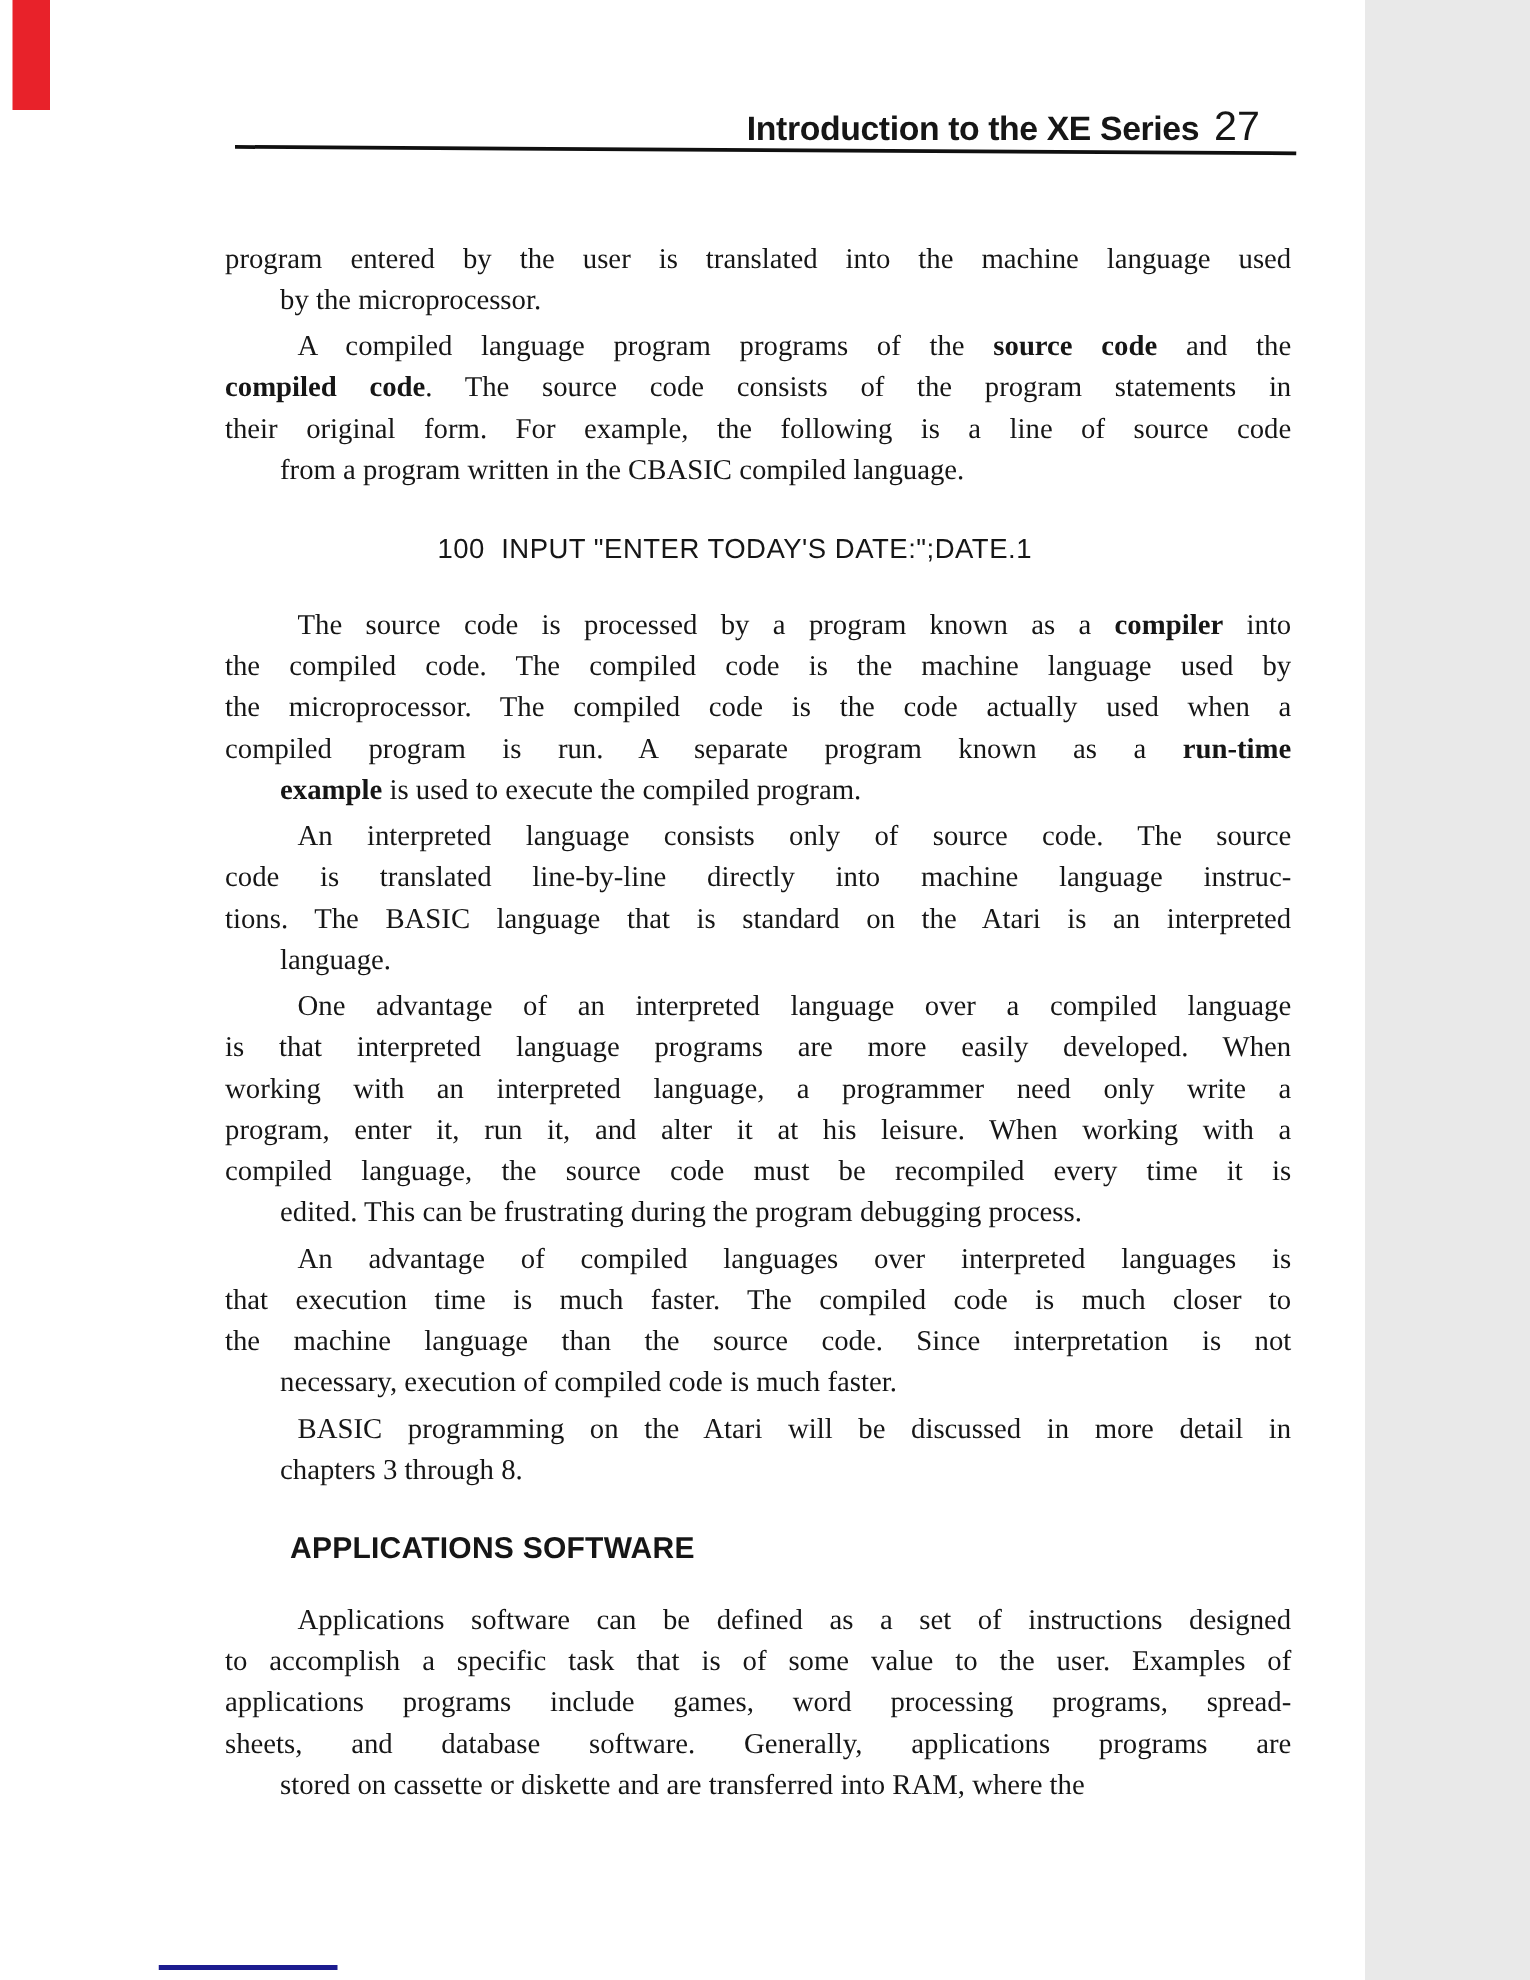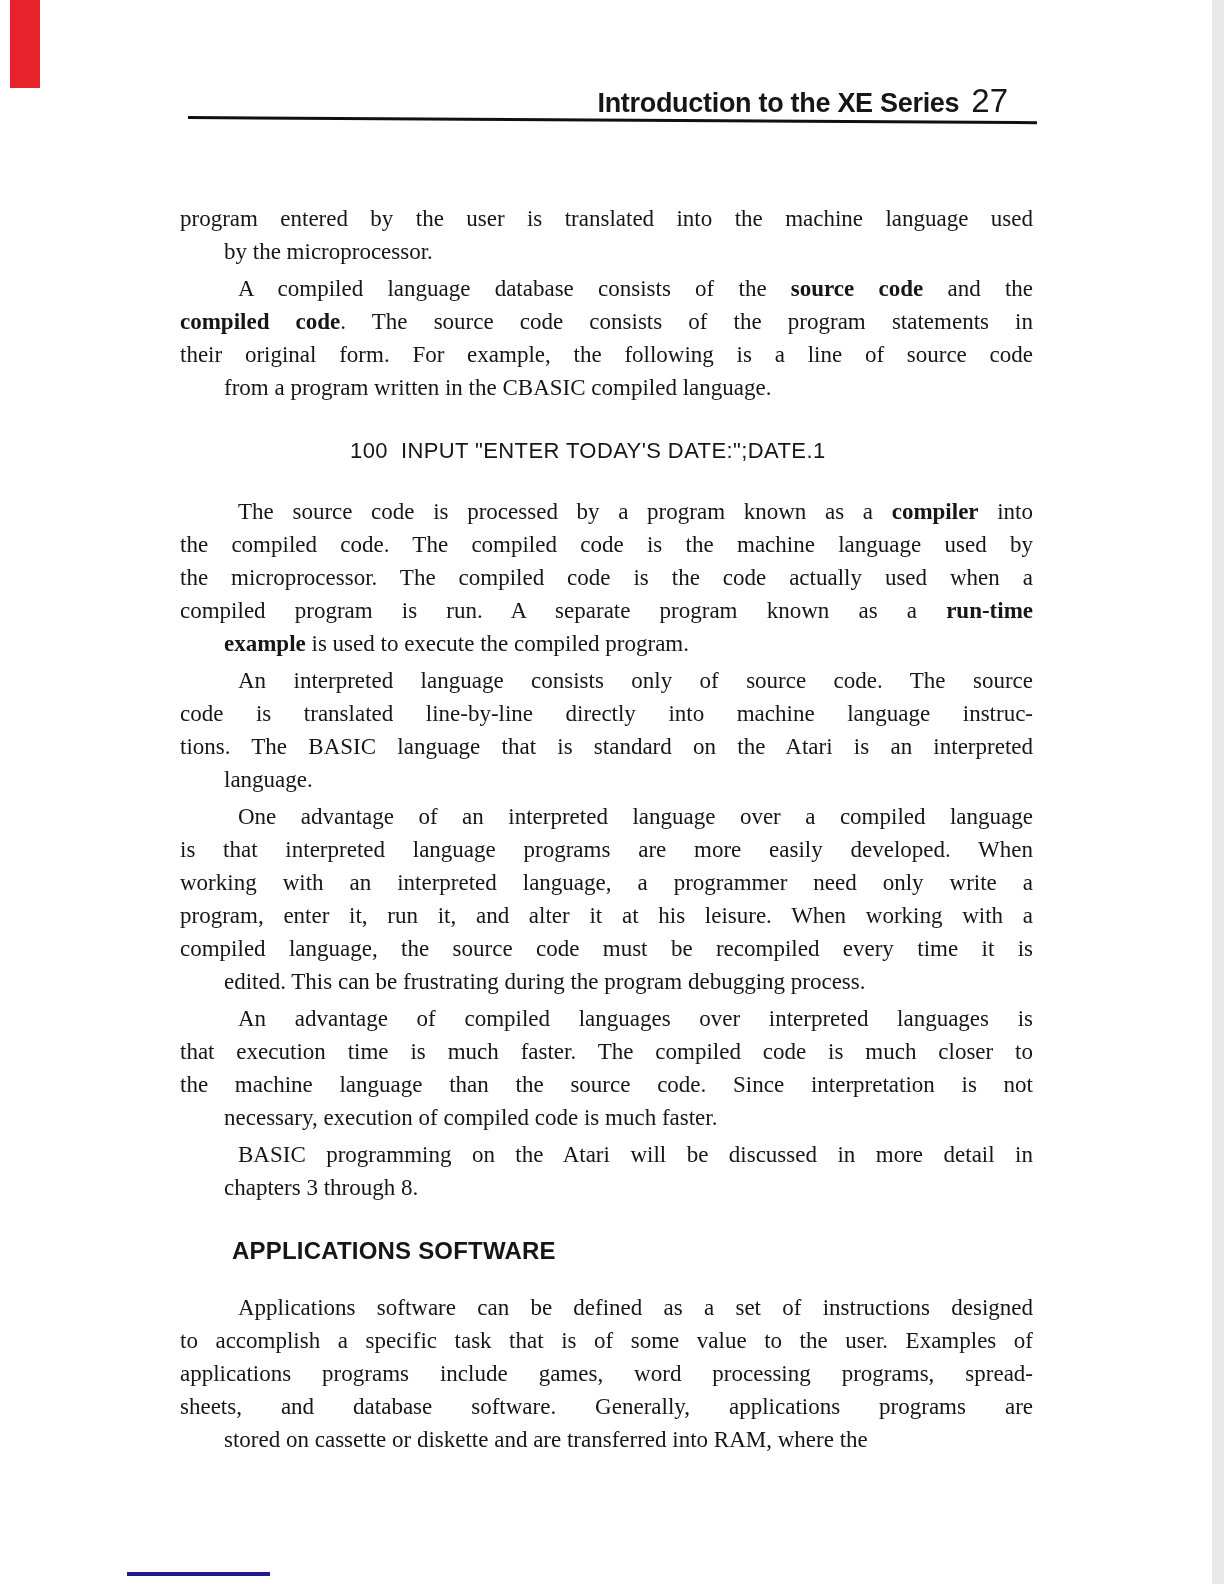--- a/index.html
+++ b/index.html
@@ -1,24 +1,24 @@
 <!DOCTYPE html>
 <html><head>
 <meta charset="utf-8">
 <style>
   html,body{margin:0;padding:0;background:#e9e9e9;}
-  .page{position:relative;width:1212px;height:1584px;background:#ffffff;overflow:hidden;
+  .page{position:relative;width:1092px;height:1584px;background:#ffffff;overflow:hidden;
         font-family:"Liberation Serif",serif;color:#161616;}
   .corner-mark{position:absolute;left:10px;top:0;width:30px;height:88px;}
   .page-header{position:absolute;top:82px;left:188px;width:820px;text-align:right;white-space:nowrap;}
   .header-title{font-family:"Liberation Sans",sans-serif;font-weight:bold;font-size:27px;letter-spacing:-0.3px;}
   .page-number{font-family:"Liberation Sans",sans-serif;font-weight:400;font-size:33px;margin-left:12px;}
   .header-rule{position:absolute;left:188px;top:116px;width:849px;height:3px;background:#101010;
                transform:rotate(0.35deg);transform-origin:0 50%;}
-  .text-column{position:absolute;left:180px;top:202px;width:853px;font-size:23px;}
+  .text-column{position:absolute;left:180px;top:190px;width:853px;font-size:23px;}
   .para{margin:0 0 4px 0;}
   .line{line-height:33px;text-align:justify;text-align-last:justify;}
   .line.last{text-align-last:left;margin-left:44px;}
   .line.indent{padding-left:58px;}
   .bold{font-weight:700;}
   .codeline{font-family:"Liberation Sans",sans-serif;font-size:22px;letter-spacing:0.4px;
             margin:30px 0 28px 170px;line-height:33px;white-space:pre;}
   .section-heading{font-family:"Liberation Sans",sans-serif;font-weight:bold;font-size:24px;
                    letter-spacing:0.2px;margin:30px 0 24px 52px;line-height:33px;}
   .footer-mark{position:absolute;left:127px;top:1572px;width:143px;height:4px;}
@@ -33,21 +33,21 @@
     <span class="header-title">Introduction to the XE Series</span><span class="page-number">27</span>
   </div>
   <div class="header-rule" style="background: rgb(16, 16, 16);"></div>
 
   <div class="text-column">
       <div class="para">
         <div class="line"><span>program entered by the user is translated into the machine language used</span></div>
         <div class="line last"><span>by the microprocessor.</span></div>
       </div>
       <div class="para">
-        <div class="line indent"><span>A compiled language database consists of the </span><span class="bold">source code</span><span> and the</span></div>
+        <div class="line indent"><span>A compiled language program programs of the </span><span class="bold">source code</span><span> and the</span></div>
         <div class="line"><span class="bold">compiled code</span><span>. The source code consists of the program statements in</span></div>
         <div class="line"><span>their original form. For example, the following is a line of source code</span></div>
         <div class="line last"><span>from a program written in the CBASIC compiled language.</span></div>
       </div>
       <div class="codeline">100  INPUT "ENTER TODAY'S DATE:";DATE.1</div>
       <div class="para">
         <div class="line indent"><span>The source code is processed by a program known as a </span><span class="bold">compiler</span><span> into</span></div>
         <div class="line"><span>the compiled code. The compiled code is the machine language used by</span></div>
         <div class="line"><span>the microprocessor. The compiled code is the code actually used when a</span></div>
         <div class="line"><span>compiled program is run. A separate program known as a </span><span class="bold">run-time</span></div>

